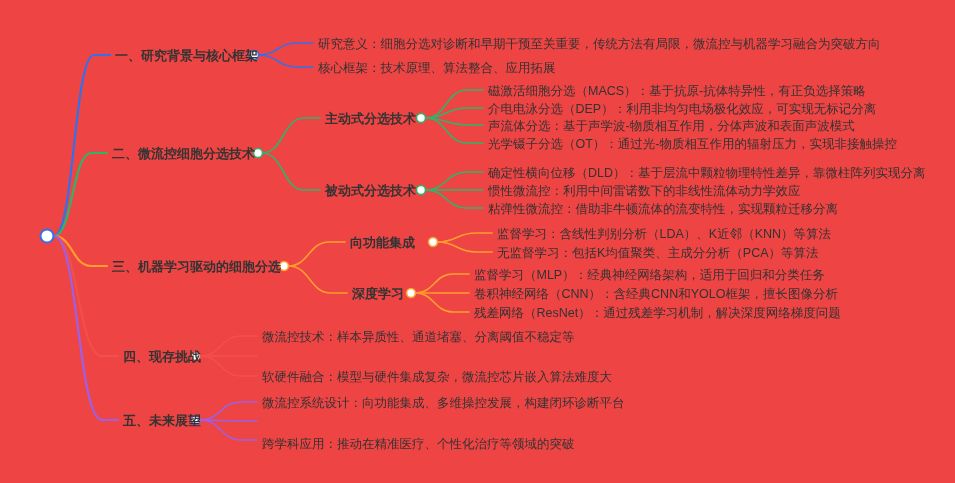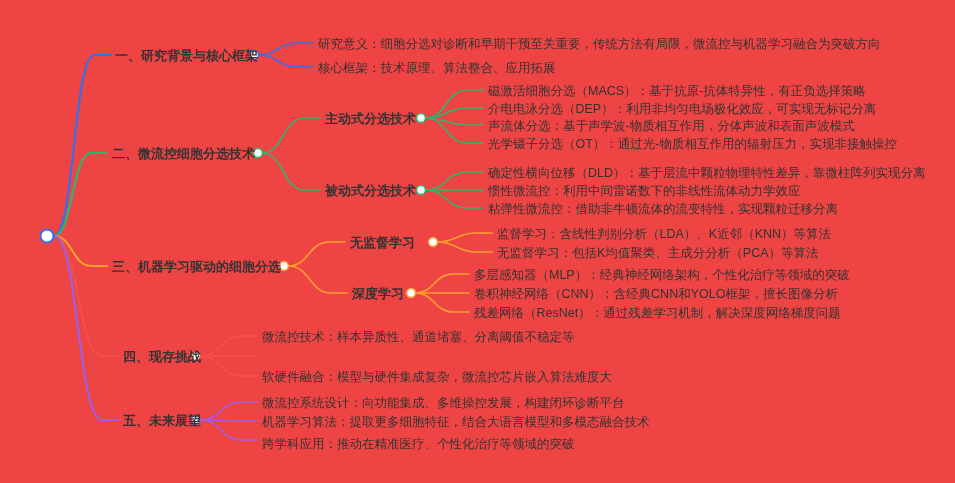--- a/index.html
+++ b/index.html
@@ -110,33 +110,33 @@
     <span class="lab">惯性微流控：利用中间雷诺数下的非线性流体动力学效应</span>
   </div>
   <div class="node leaf" style="left:488px;top:208px;">
     <span class="lab">粘弹性微流控：借助非牛顿流体的流变特性，实现颗粒迁移分离</span>
   </div>
 
   <div class="node lvl1" style="left:112px;top:266px;width:166px;">
     <span class="lab">三、机器学习驱动的细胞分选</span>
   </div>
   <div class="node lvl2" style="left:350px;top:242px;width:77px;">
-    <span class="lab">无监督学习</span>
+    <span class="lab">向功能集成</span>
   </div>
   <div class="node leaf" style="left:497px;top:233px;">
     <span class="lab">监督学习：含线性判别分析（LDA）、K近邻（KNN）等算法</span>
   </div>
   <div class="node leaf" style="left:497px;top:252px;">
     <span class="lab">无监督学习：包括K均值聚类、主成分分析（PCA）等算法</span>
   </div>
   <div class="node lvl2" style="left:352px;top:293px;width:53px;">
     <span class="lab">深度学习</span>
   </div>
   <div class="node leaf" style="left:474px;top:274px;">
-    <span class="lab">多层感知器（MLP）：经典神经网络架构，个性化治疗等领域的突破</span>
+    <span class="lab">监督学习（MLP）：经典神经网络架构，适用于回归和分类任务</span>
   </div>
   <div class="node leaf" style="left:474px;top:293px;">
     <span class="lab">卷积神经网络（CNN）：含经典CNN和YOLO框架，擅长图像分析</span>
   </div>
   <div class="node leaf" style="left:474px;top:312px;">
     <span class="lab">残差网络（ResNet）：通过残差学习机制，解决深度网络梯度问题</span>
   </div>
 
   <div class="node lvl1" style="left:123px;top:356px;width:67px;">
     <span class="lab">四、现存挑战</span>
@@ -147,19 +147,16 @@
   <div class="node leaf" style="left:262px;top:376px;">
     <span class="lab">软硬件融合：模型与硬件集成复杂，微流控芯片嵌入算法难度大</span>
   </div>
 
   <div class="node lvl1" style="left:123px;top:420px;width:67px;">
     <span class="lab">五、未来展望</span>
   </div>
   <div class="node leaf" style="left:262px;top:402px;">
     <span class="lab">微流控系统设计：向功能集成、多维操控发展，构建闭环诊断平台</span>
   </div>
-  <div class="node leaf" style="left:262px;top:421px;">
-    <span class="lab">机器学习算法：提取更多细胞特征，结合大语言模型和多模态融合技术</span>
-  </div>
   <div class="node leaf" style="left:262px;top:443px;">
     <span class="lab">跨学科应用：推动在精准医疗、个性化治疗等领域的突破</span>
   </div>
 </div>
 
 </body></html>

